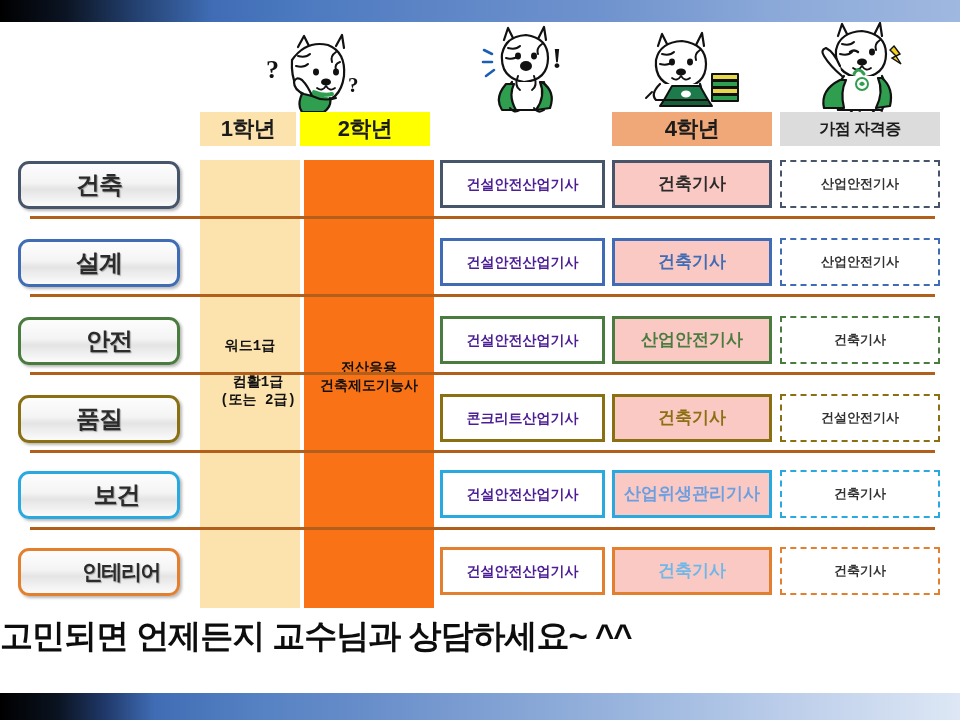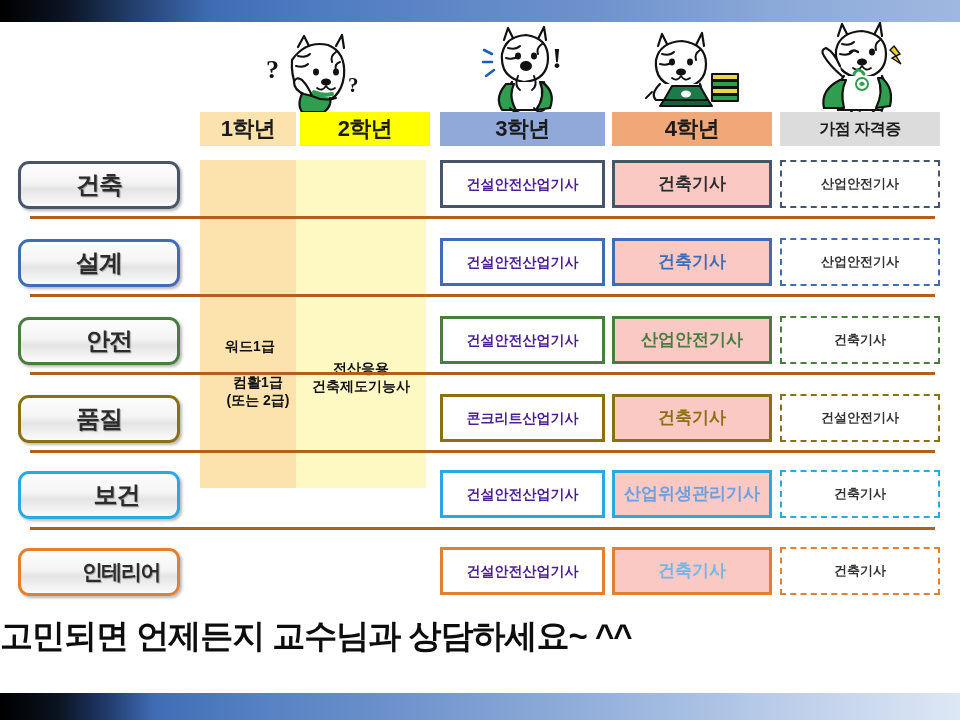--- a/index.html
+++ b/index.html
@@ -29,23 +29,23 @@
     font-weight:bold;color:#1b1b1b;letter-spacing:-.5px;
     box-sizing:border-box;
   }
   .hdr-y1{left:200px;top:112px;width:96px;background:#fce2ac;font-size:22px;}
   .hdr-y2{left:300px;top:112px;width:130px;background:#ffff00;font-size:22px;}
   .hdr-y3{left:440px;top:112px;width:165px;background:#90a9d8;font-size:22px;}
   .hdr-y4{left:612px;top:112px;width:160px;background:#f0a878;font-size:22px;}
   .hdr-bonus{left:780px;top:112px;width:160px;background:#dcdcdc;font-size:16px;}
 
   
-  .col-band{position:absolute;top:160px;height:328px;}
+  .col-band{position:absolute;top:160px;height:448px;font-family:Liberation Mono, monospace;}
   .col-y1{left:200px;width:100px;background:#fce2ac;}
-  .col-y2{left:296px;width:130px;background:#fef9c3;}
+  .col-y2{left:304px;width:130px;background:#f97316;}
   .col-y1 .col-txt,.col-y2 .col-txt{
     position:absolute;left:0;width:100%;text-align:center;
     font-weight:bold;color:#111;line-height:1.25;
   }
   .y1-a{top:178px;font-size:14px;}
   .y1-b{top:214px;font-size:14px;padding-left:8px;}
   .y2-a{top:200px;font-size:14px;}
 
   
   .sep{position:absolute;left:30px;width:905px;height:3px;background:#b35f1c;}
@@ -175,21 +175,20 @@
         <circle cx="56" cy="62" r="6" fill="#fff" stroke="#2f9e4f" stroke-width="2"></circle>
         <path d="M53 62 Q56 57 59 62 Q56 66 53 62Z" fill="#2f9e4f" stroke="none"></path>
         <path d="M44 88 Q48 94 54 90 M66 88 Q70 94 76 90" stroke-width="2"></path>
       </g>
       <path d="M88 24 L94 32 L90 34 L95 42 L86 36 L90 34 L84 28 Z" fill="#f5d020" stroke="#111" stroke-width="1.4"></path>
     </svg>
   </div>
 
   <div class="hdr hdr-y1">1학년</div>
   <div class="hdr hdr-y2">2학년</div>
-  <div class="hdr hdr-y3">3학년</div>
   <div class="hdr hdr-y4">4학년</div>
   <div class="hdr hdr-bonus">가점 자격증</div>
 
   <div class="col-band col-y1">
     <div class="col-txt y1-a">워드1급</div>
     <div class="col-txt y1-b">
       <span>컴활1급</span><br>
       <span>(또는 2급)</span>
     </div>
   </div>

